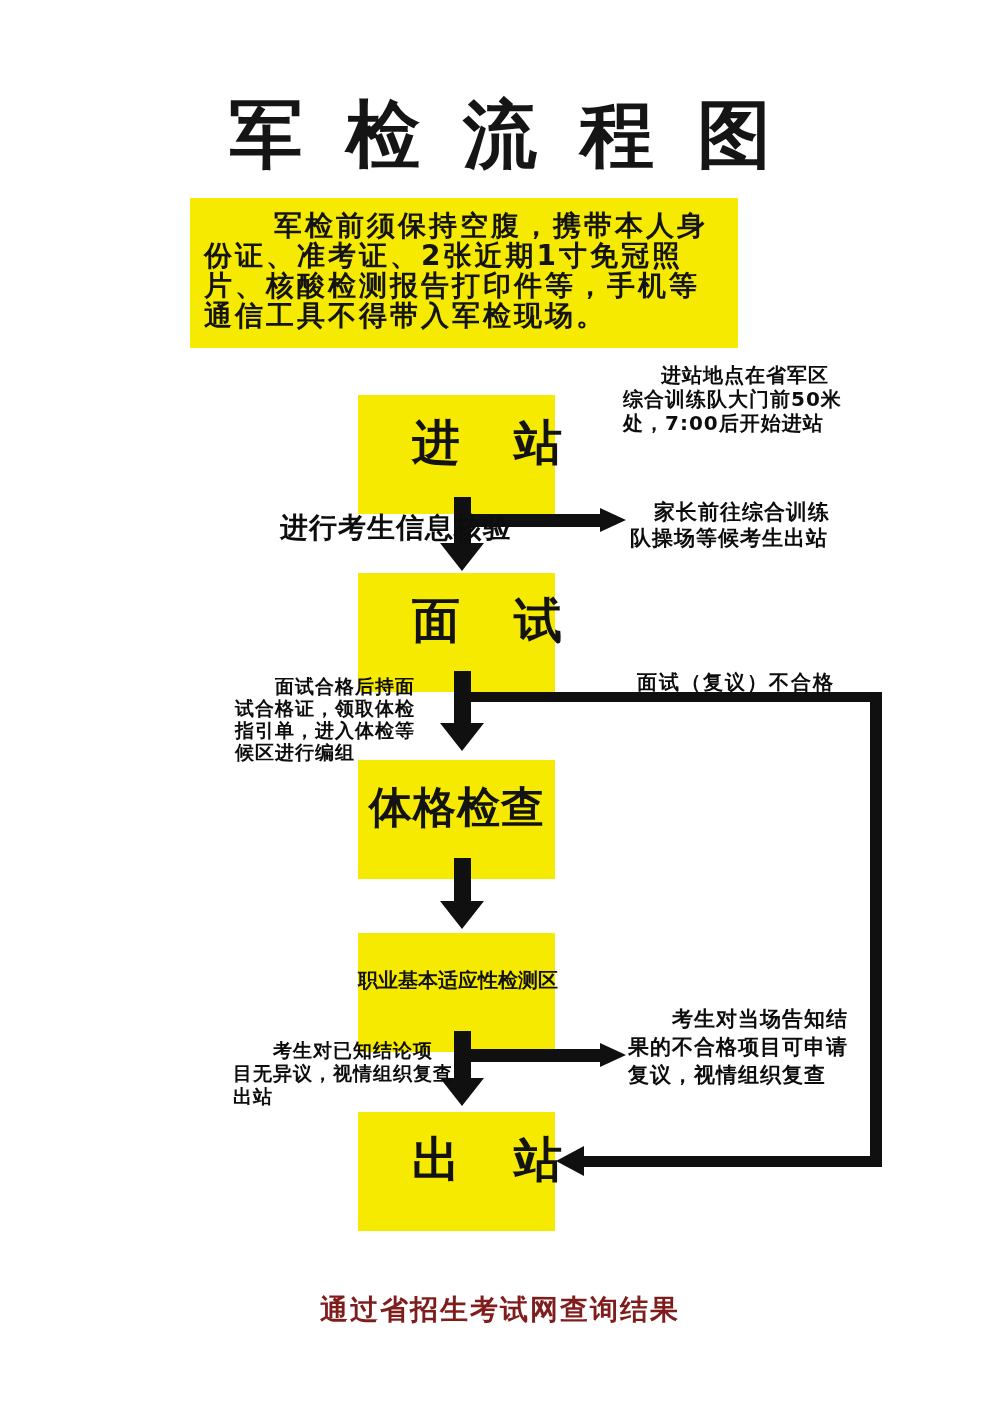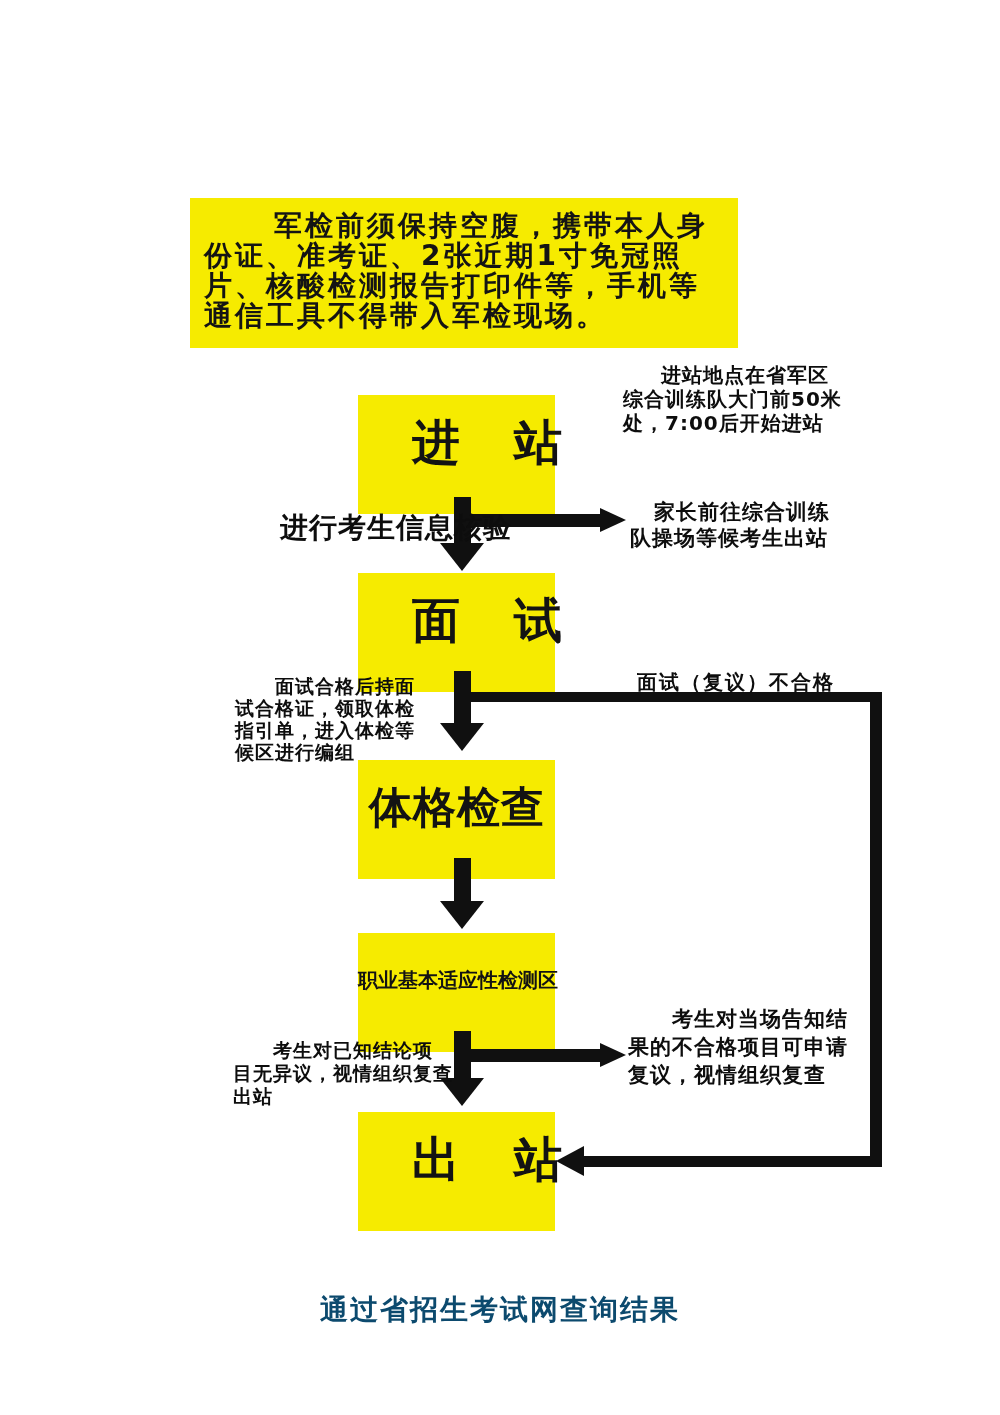--- a/index.html
+++ b/index.html
@@ -60,28 +60,29 @@
   #ann-enter-location{left:623px;top:363px;font-size:20px;line-height:24px;text-indent:38px;}
   #ann-id-check{left:280px;top:509px;font-size:28px;}
   #ann-parents-wait{left:630px;top:501px;font-size:21px;line-height:26px;text-indent:24px;font-family:Liberation Mono, monospace;}
   #ann-interview-pass{left:235px;top:675px;font-size:19px;line-height:22px;text-indent:40px;}
   #ann-interview-fail{left:637px;top:669px;font-size:20px;letter-spacing:2px;}
   #ann-review-request{left:628px;top:1005px;font-size:21px;line-height:28px;text-indent:44px;}
   #ann-sign-exit{left:233px;top:1039px;font-size:19px;line-height:23px;text-indent:40px;}
 
   .footer{
     position:absolute;left:0;top:1291px;width:1000px;text-align:center;
-    font-size:28px;font-weight:900;letter-spacing:2px;color:#0c4a6e;
+    font-size:28px;font-weight:900;letter-spacing:2px;color:#7f1d1d;
   }
 </style>
 </head>
 <body>
 
 <div class="poster">
 
+  <div class="title">军检流程图</div>
 
   <div class="notice">军检前须保持空腹，携带本人身份证、准考证、2张近期1寸免冠照片、核酸检测报告打印件等，手机等通信工具不得带入军检现场。</div>
 
   <div class="node two" id="node-enter">进站</div>
   <div class="node two" id="node-interview">面试</div>
   <div class="node four">体格检查</div>
   <div class="node nine">职业基本适应性检测区</div>
   <div class="node two" id="node-exit">出站</div>
 
   <div class="vbar" style="left:454px;top:497px;width:17px;height:46px;"></div>

